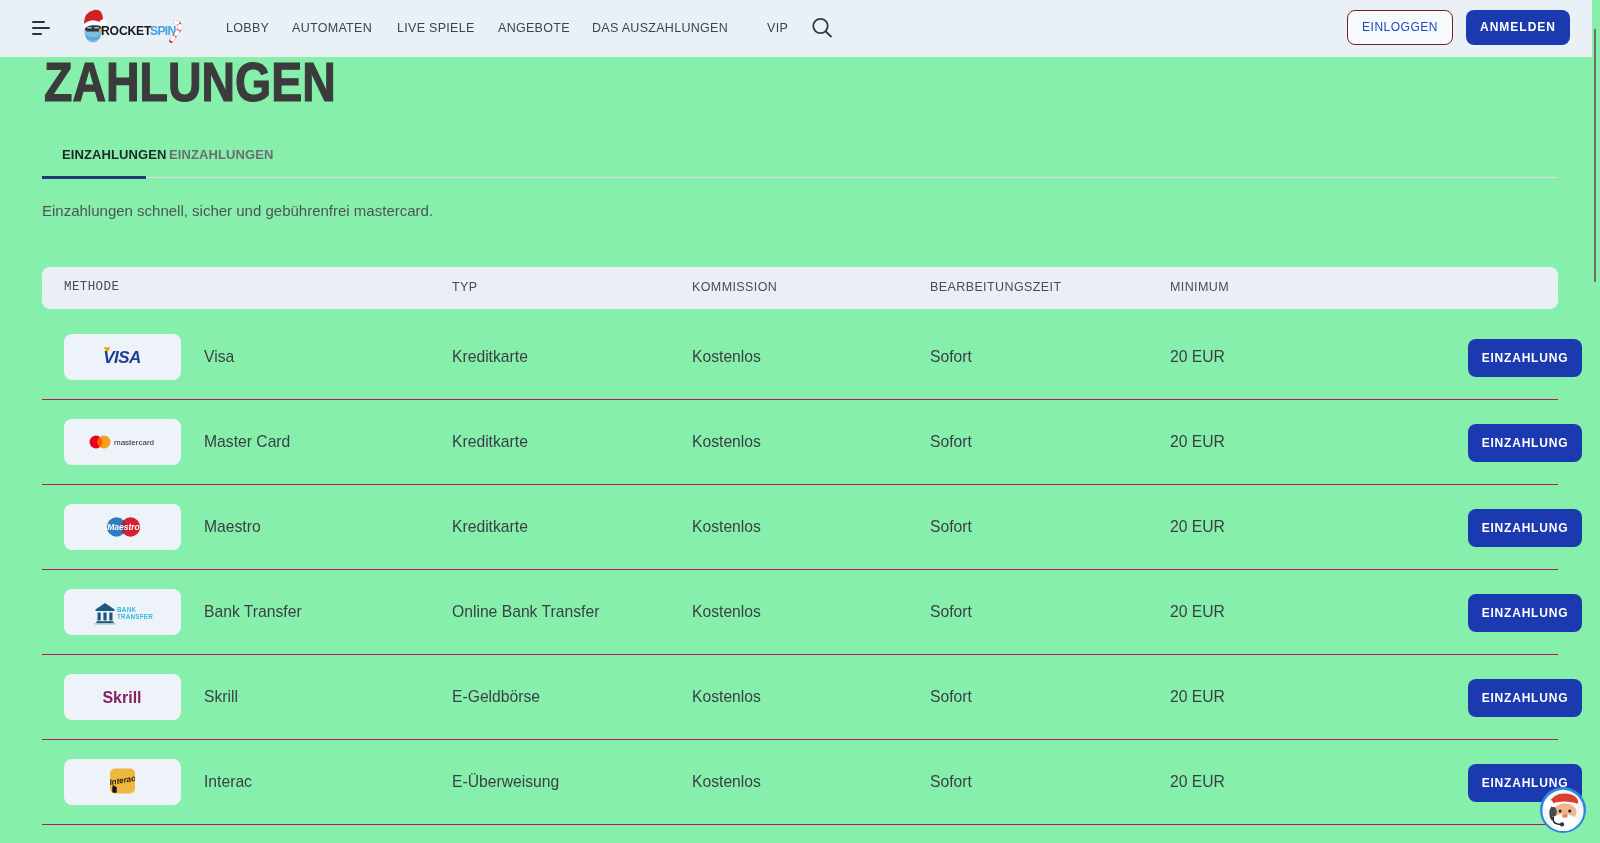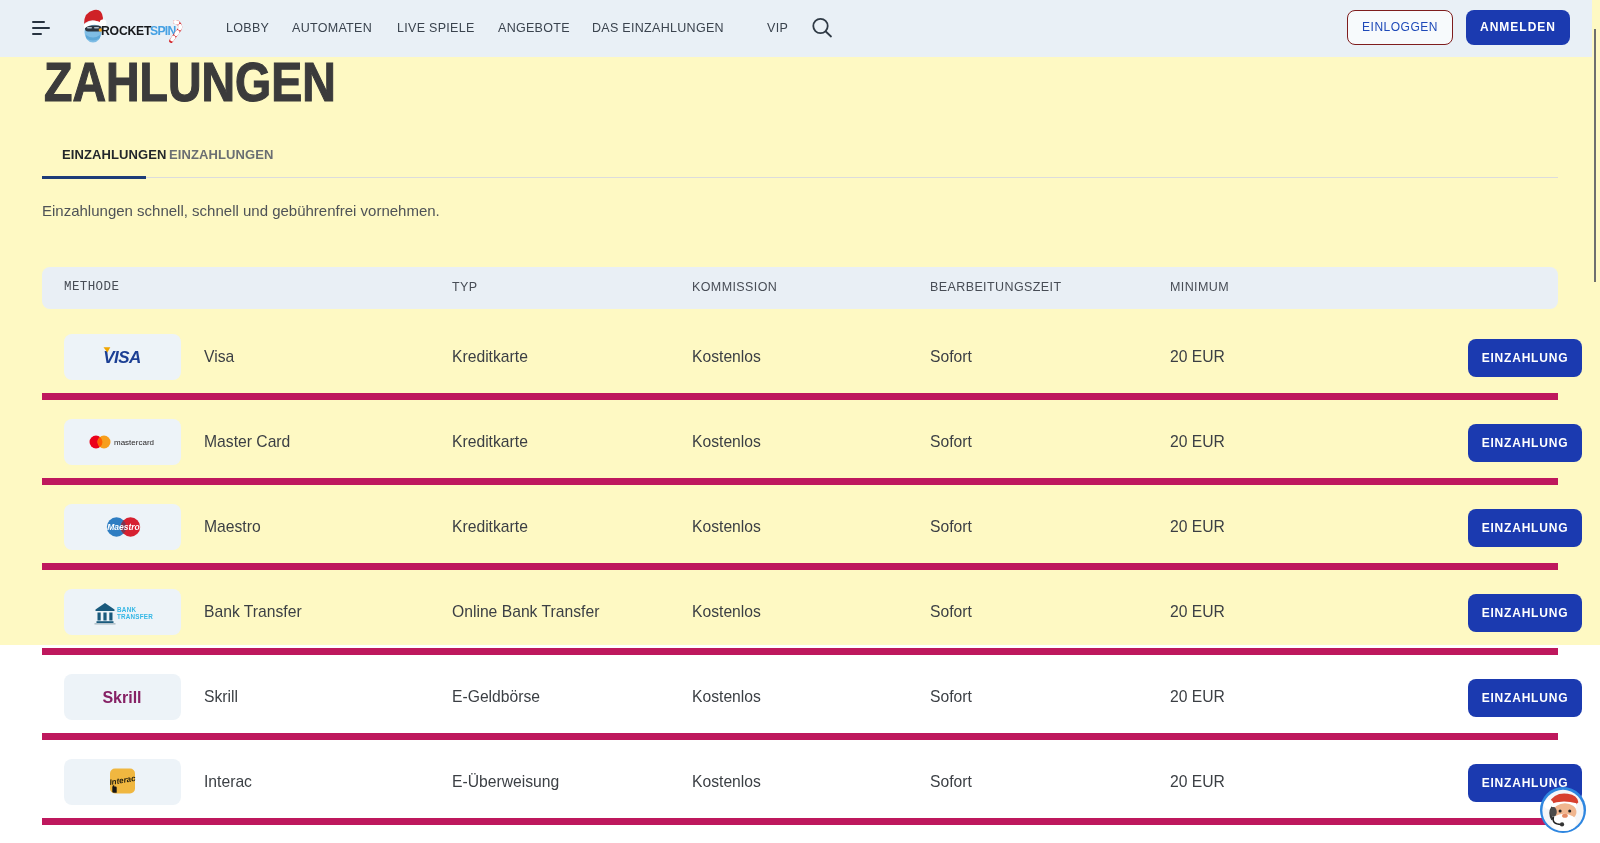--- a/index.html
+++ b/index.html
@@ -1,19 +1,19 @@
 <!DOCTYPE html>
 <html lang="de"><head>
 <meta charset="utf-8">
 <title>Zahlungen</title>
 <style>
   * { margin:0; padding:0; box-sizing:border-box; }
   html,body { width:1600px; height:843px; overflow:hidden; background:#fff;
     font-family:"Liberation Sans", sans-serif; }
-  #page { position:relative; width:1600px; height:645px; background:#fef9c3; }
+  #page { position:relative; width:1600px; height:843px; background:#86efac; }
 
   
   .nav { position:absolute; left:0; top:0; width:1592px; height:57px; background:#e9f0f6; }
   .burger { position:absolute; left:32px; top:21px; }
   .burger div { background:#273340; height:2px; border-radius:1px; margin-bottom:4px; }
   .b1 { width:13px; } .b2 { width:18px; } .b3 { width:10px; }
   .logo { position:absolute; left:80px; top:7px; }
   .navlink { position:absolute; top:21px; font-size:12.5px; letter-spacing:0.3px;
     color:#3a434e; white-space:nowrap; }
   .sicon { position:absolute; left:810px; top:16px; }
@@ -33,21 +33,21 @@
   .tab2 { position:absolute; left:169px; top:147px; font-size:13px; font-weight:bold;
     letter-spacing:0.1px; color:#6a6e72; }
   .tabline { position:absolute; left:42px; top:177px; width:1516px; height:1px; background:#dcdcdc; }
   .tabactive { position:absolute; left:42px; top:176px; width:104px; height:3px; background:#1d3c78; }
   .desc { position:absolute; left:42px; top:202px; font-size:15px; color:#4f5357; }
 
   
   .thead { position:absolute; left:42px; top:267px; width:1516px; height:42px;
     background:#e9eff5; border-radius:8px; }
   .th { position:absolute; top:13px; font-size:12.5px; color:#474c55; letter-spacing:0.4px; }
-  .row { position:absolute; left:42px; width:1516px; height:85px; border-bottom:7px solid #be185d; }
+  .row { position:absolute; left:42px; width:1516px; height:85px; border-bottom:1px solid #be185d; }
   .lbox { position:absolute; left:22px; top:19px; width:117px; height:46px;
     background:#edf3f8; border-radius:8px; }
   .cell { position:absolute; top:33px; font-size:15.7px; color:#3b3f44; white-space:nowrap; }
   .name { left:162px; }
   .typ { left:410px; }
   .kom { left:650px; }
   .bea { left:888px; }
   .min { left:1128px; }
   .rbtn { position:absolute; left:1386px; top:24px; width:114px; height:38px;
     border-radius:8px; background:#1b3ab0; color:#fff; font-size:12px; font-weight:bold;
@@ -86,38 +86,38 @@
         <g stroke-linecap="round" fill="none">
           <path d="M95 15 a5 5 0 0 1 4.5 7.5 l-8.5 11.5" stroke="#d2252b" stroke-width="3.9"></path>
           <path d="M95 15 a5 5 0 0 1 4.5 7.5 l-8.5 11.5" stroke="#ffffff" stroke-width="3.9" stroke-dasharray="2.6 4.2"></path>
         </g>
       </svg>
     </div>
     <div class="navlink" style="left:226px;">LOBBY</div>
     <div class="navlink" style="left:292px;">AUTOMATEN</div>
     <div class="navlink" style="left:397px;">LIVE SPIELE</div>
     <div class="navlink" style="left:498px;">ANGEBOTE</div>
-    <div class="navlink" style="left:592px;">DAS EINZAHLUNGEN</div>
+    <div class="navlink" style="left:592px;">DAS AUSZAHLUNGEN</div>
     <div class="navlink" style="left:767px;">VIP</div>
     <div class="sicon">
       <svg width="24" height="24" viewBox="0 0 24 24" fill="none" stroke="#2f3a45" stroke-width="1.8">
         <circle cx="10.5" cy="10" r="7.2"></circle>
         <line x1="15.8" y1="15.5" x2="21" y2="20.5" stroke-linecap="round"></line>
       </svg>
     </div>
     <div class="btn-outline">EINLOGGEN</div>
     <div class="btn-fill">ANMELDEN</div>
   </div>
 
   <h1>ZAHLUNGEN</h1>
   <div class="tab1">EINZAHLUNGEN</div>
   <div class="tab2">EINZAHLUNGEN</div>
   <div class="tabline"></div>
   <div class="tabactive"></div>
-  <div class="desc">Einzahlungen schnell, schnell und gebührenfrei vornehmen.</div>
+  <div class="desc">Einzahlungen schnell, sicher und gebührenfrei mastercard.</div>
 
   <div class="thead">
     <div class="th" style="left:22px;font-family:Liberation Mono, monospace;">METHODE</div>
     <div class="th" style="left:410px;">TYP</div>
     <div class="th" style="left:650px;">KOMMISSION</div>
     <div class="th" style="left:888px;">BEARBEITUNGSZEIT</div>
     <div class="th" style="left:1128px;">MINIMUM</div>
   </div>
 
   <div class="row" style="top:315px;">

